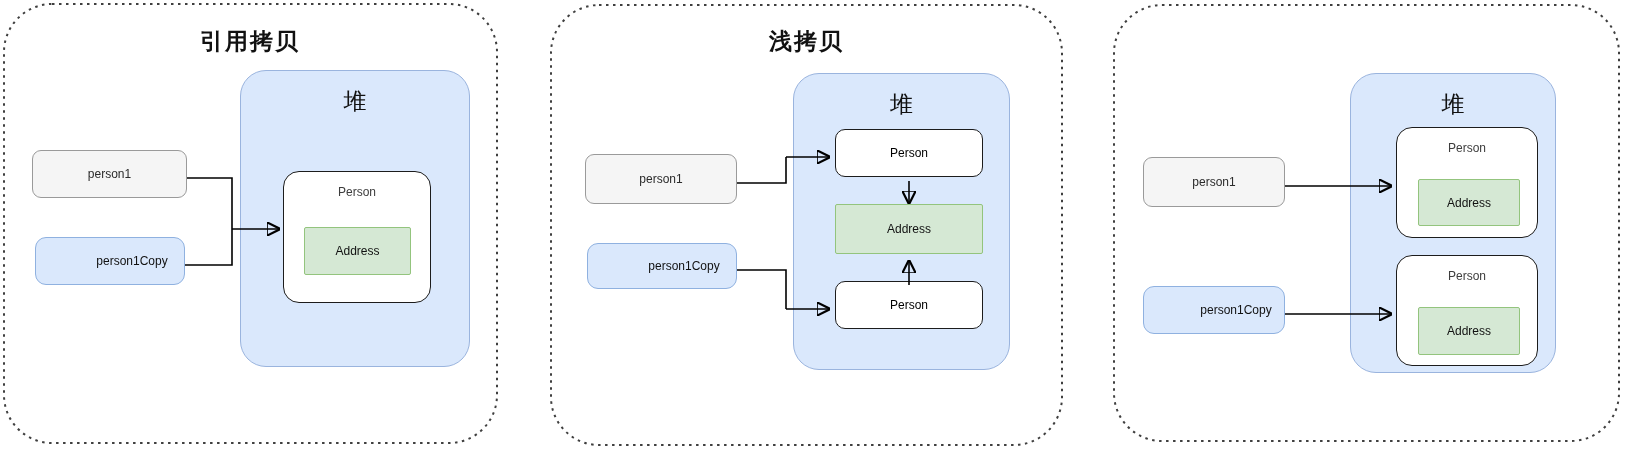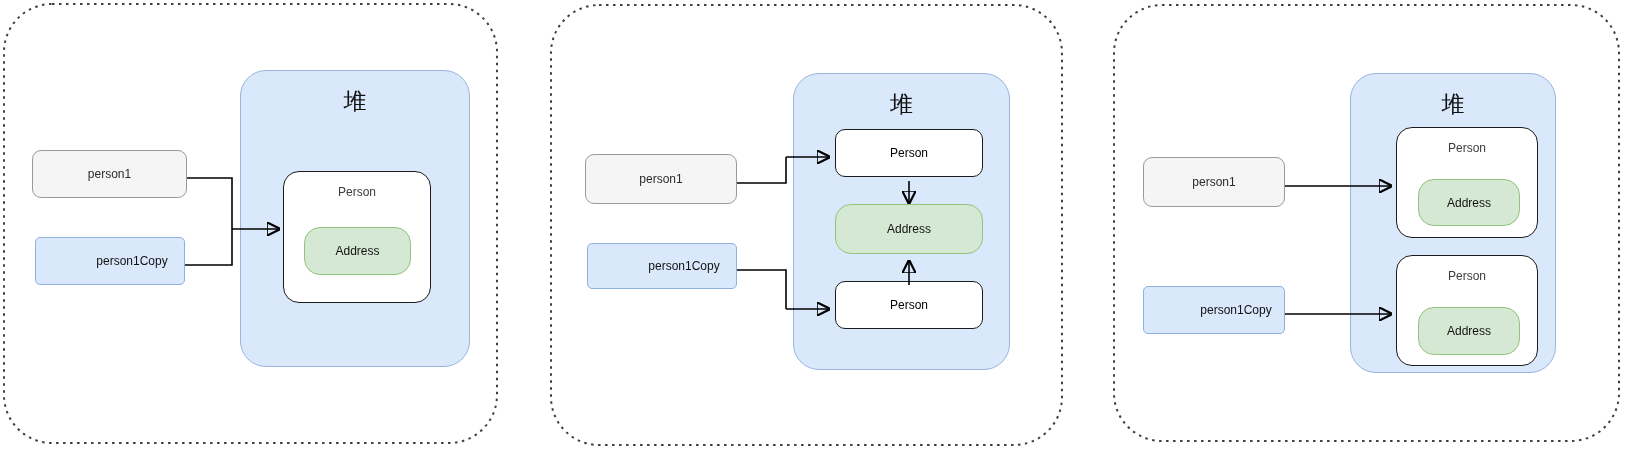--- a/index.html
+++ b/index.html
@@ -32,55 +32,56 @@
   }
   .centered{display:flex;align-items:center;justify-content:center;}
   .ref-gray{
     background:var(--ref-gray-fill);
     border:1.5px solid var(--ref-gray-border);
     border-radius:9px;color:#2b2b2b;align-items:center;
   }
   .ref-blue{
     background:var(--ref-blue-fill);
     border:1.5px solid var(--ref-blue-border);
-    border-radius:5px;color:#111;padding-left:44px;
+    border-radius:11px;color:#111;padding-left:44px;
   }
   .obj{
     background:var(--object-fill);
     border:1.5px solid #1c1c1c;
   }
   .obj-sm{border-radius:10px;}
   .obj-lg{border-radius:16px;}
   .obj-label{
     position:absolute;top:13px;left:0;right:0;
     text-align:center;color:#3d3d3d;
   }
   .address{
     background:var(--address-fill);
     border:1.5px solid var(--address-border);
-    border-radius:16px;color:#111;
+    border-radius:2px;color:#111;
   }
   #overlay{
     position:absolute;left:0;top:0;
     pointer-events:none;
   }
   #overlay path, #overlay line{
     stroke:#000;stroke-width:1.6;fill:none;
   }
   #overlay rect.panel-border{
     fill:none;stroke:#3f3f3f;stroke-width:2;
     stroke-dasharray:2.5 4.5;
   }
 </style>
 </head>
 <body>
 
 <div id="canvas">
 
   <div class="panel" style="left:3px;width:494px;">
+    <div class="panel-title">引用拷贝</div>
 
     <div class="heap" style="left:237px;top:70px;width:230px;height:297px;">
       <div class="heap-label">堆</div>
     </div>
 
     <div class="node ref-gray centered" style="left:29px;top:150px;width:155px;height:48px;">
       <span>person1</span>
     </div>
 
     <div class="node ref-blue centered" style="left:32px;top:237px;width:150px;height:48px;">
@@ -89,20 +90,21 @@
 
     <div class="node obj obj-lg" style="left:280px;top:171px;width:148px;height:132px;">
       <div class="obj-label">Person</div>
       <div class="node address centered" style="left:20px;top:55px;width:107px;height:48px;">
         <span>Address</span>
       </div>
     </div>
   </div>
 
   <div class="panel" style="left:550px;width:513px;">
+    <div class="panel-title">浅拷贝</div>
 
     <div class="heap" style="left:243px;top:73px;width:217px;height:297px;">
       <div class="heap-label">堆</div>
     </div>
 
     <div class="node ref-gray centered" style="left:35px;top:154px;width:152px;height:50px;">
       <span>person1</span>
     </div>
 
     <div class="node ref-blue centered" style="left:37px;top:243px;width:150px;height:46px;">

